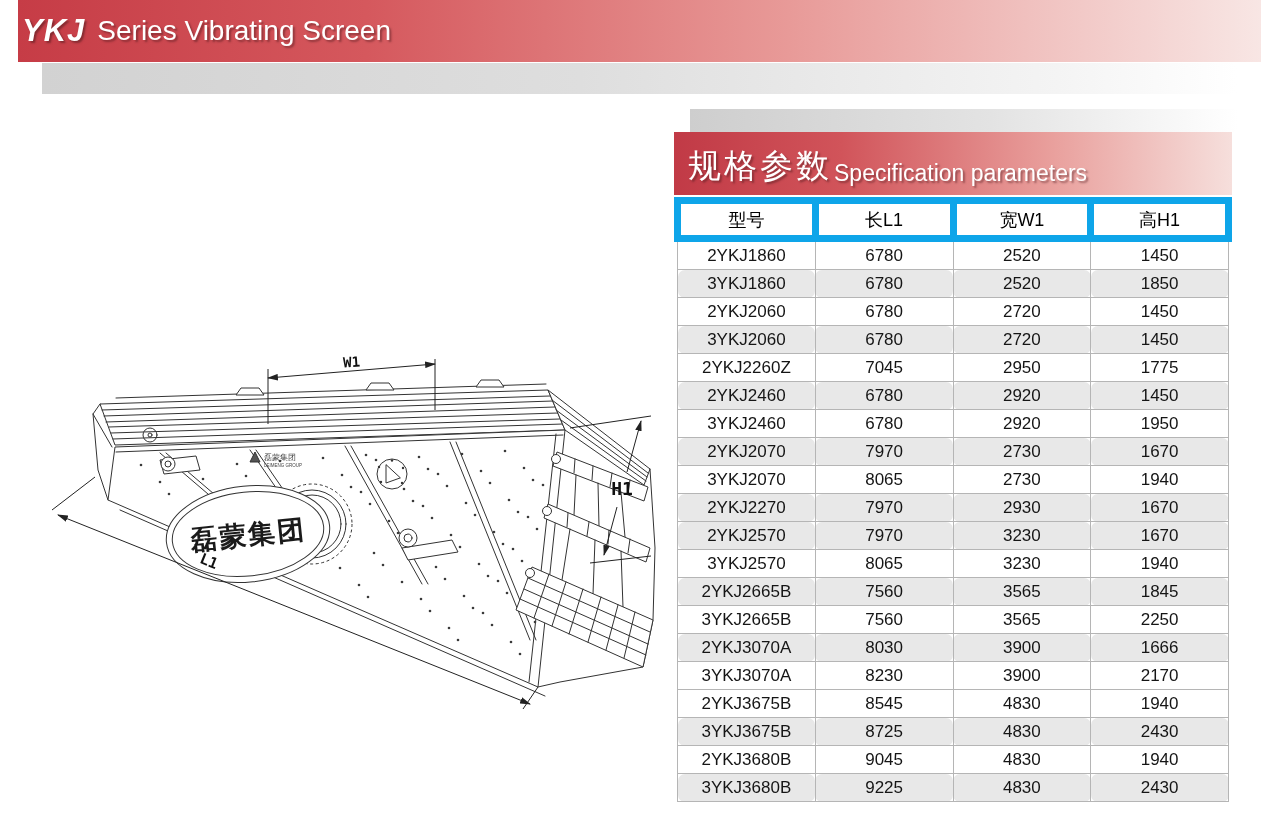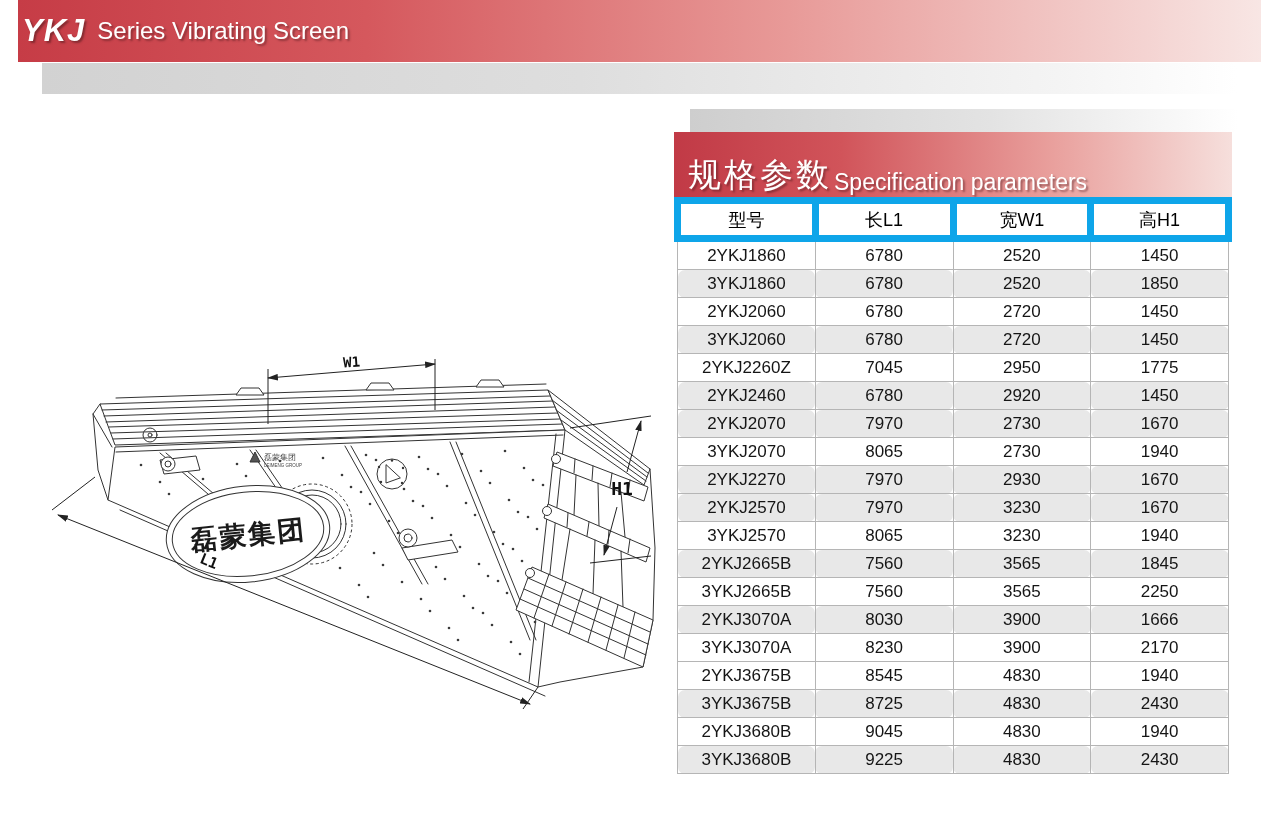--- a/index.html
+++ b/index.html
@@ -5,29 +5,29 @@
   html,body{margin:0;padding:0;background:#fff;}
   #page{position:relative;width:1278px;height:835px;background:#fff;overflow:hidden;
         font-family:"Liberation Sans",sans-serif;}
 
   
   .banner{position:absolute;left:18px;top:0;width:1243px;height:62px;
           background:linear-gradient(90deg,#c63c46 0%,#d5585d 28%,#e89a98 62%,#f8e6e4 100%);
           display:flex;align-items:center;}
   .brand{font-size:31px;font-weight:bold;font-style:italic;color:#fff;margin-left:4px;
          letter-spacing:1px;text-shadow:2px 2px 2px rgba(80,25,30,.55);}
-  .banner-title{font-size:24px;color:#fff;margin-left:12px;
+  .banner-title{font-size:28px;color:#fff;margin-left:12px;
          text-shadow:2px 2px 2px rgba(80,25,30,.5);text-align:center;}
   .divider1{position:absolute;left:42px;top:63px;width:1195px;height:31px;
          background:linear-gradient(90deg,#d2d2d2 0%,#dedede 45%,#f4f4f4 85%,#fff 100%);}
 
   
   .divider2{position:absolute;left:690px;top:109px;width:548px;height:23px;
          background:linear-gradient(90deg,#cecece 0%,#e3e3e3 55%,#fff 100%);}
-  .spec-banner{position:absolute;left:674px;top:132px;width:558px;height:72px;
+  .spec-banner{position:absolute;left:674px;top:132px;width:558px;height:63px;
          background:linear-gradient(90deg,#c13a46 0%,#d1545a 30%,#e9a09d 68%,#f6dfdc 100%);
          display:flex;align-items:flex-end;padding:0 0 6px 14px;box-sizing:border-box;}
   .spec-zh{font-size:33px;color:#fff;letter-spacing:3px;
          text-shadow:2px 2px 2px rgba(80,25,30,.5);}
   .spec-en{font-size:23px;color:#fff;margin-left:2px;padding-bottom:2px;
          text-shadow:2px 2px 2px rgba(80,25,30,.5);}
 
   table.spec{position:absolute;left:674px;top:197px;width:558px;border-collapse:collapse;
          table-layout:fixed;background:#fff;}
   table.spec th{height:29px;font-size:18px;font-weight:normal;color:#000000;
@@ -340,20 +340,26 @@
           <td>7045</td>
           <td>2950</td>
           <td>1775</td>
         </tr>
         <tr class="alt">
           <td>2YKJ2460</td>
           <td>6780</td>
           <td>2920</td>
           <td>1450</td>
         </tr>
+        <tr>
+          <td>3YKJ2460</td>
+          <td>6780</td>
+          <td>2920</td>
+          <td>1950</td>
+        </tr>
         <tr class="alt">
           <td>2YKJ2070</td>
           <td>7970</td>
           <td>2730</td>
           <td>1670</td>
         </tr>
         <tr>
           <td>3YKJ2070</td>
           <td>8065</td>
           <td>2730</td>

